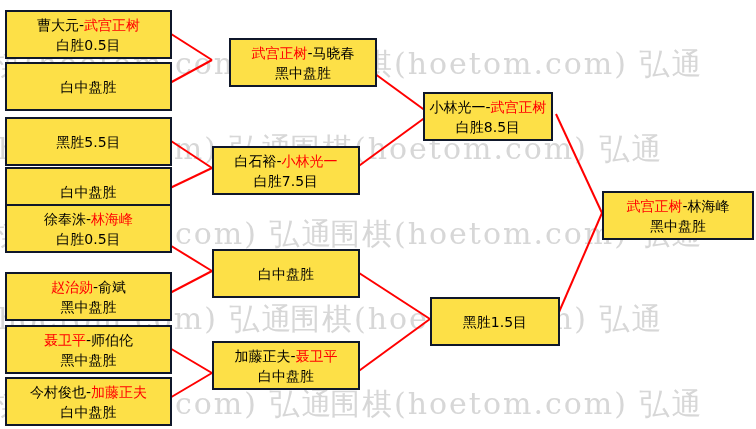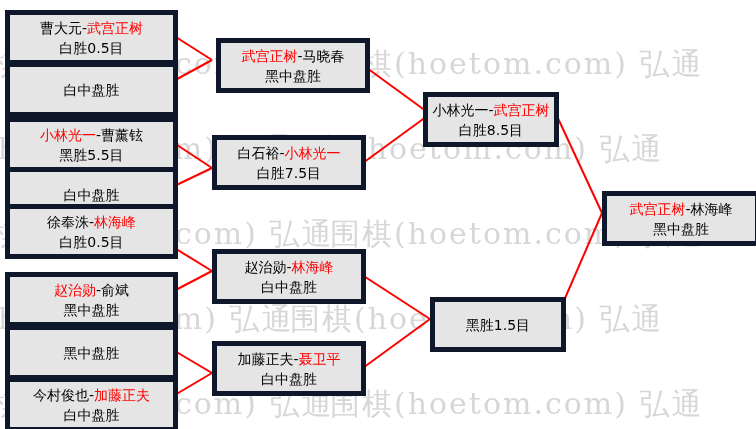--- a/index.html
+++ b/index.html
@@ -8,21 +8,21 @@
     position:relative;width:756px;height:429px;background:#ffffff;
     overflow:hidden;
   }
   .watermark{
     position:absolute;color:#d7d7d7;font-size:30px;white-space:nowrap;
     font-family:"DejaVu Serif","Liberation Serif",serif;
     letter-spacing:2px;user-select:none;z-index:0;
   }
   svg.connectors{position:absolute;left:0;top:0;z-index:1;}
   .box{
-    position:absolute;z-index:2;background:#e5e5e5;border:5px solid #0f172a;
+    position:absolute;z-index:2;background:#fde047;border:2px solid #0f172a;
     display:flex;flex-direction:column;justify-content:center;align-items:center;
     font-size:14px;line-height:20px;text-align:center;color:#000000;
   }
   .box .red{color:#ff0000;}
   .box .line1,.box .line2{white-space:nowrap;}
 </style>
 </head>
 <body>
 
 <div class="canvas">
@@ -58,52 +58,51 @@
   </svg>
 
   <div class="box" style="left:5px;top:10px;width:163px;height:45px">
     <div class="line1"><span>曹大元-</span><span class="red">武宫正树</span><span></span></div>
     <div class="line2">白胜0.5目</div>
   </div>
   <div class="box" style="left:5px;top:62px;width:163px;height:45px">
     <div class="line2">白中盘胜</div>
   </div>
   <div class="box" style="left:5px;top:117px;width:163px;height:45px">
-    <div class="line1"><span class="red">小林光一</span><span>-曹薰铉</span></div>
     <div class="line2">黑胜5.5目</div>
   </div>
   <div class="box" style="left:5px;top:167px;width:163px;height:45px">
     <div class="line2">白中盘胜</div>
   </div>
   <div class="box" style="left:5px;top:204px;width:163px;height:45px">
     <div class="line1"><span>徐奉洙-</span><span class="red">林海峰</span><span></span></div>
     <div class="line2">白胜0.5目</div>
   </div>
   <div class="box" style="left:5px;top:272px;width:163px;height:45px">
     <div class="line1"><span class="red">赵治勋</span><span>-俞斌</span></div>
     <div class="line2">黑中盘胜</div>
   </div>
   <div class="box" style="left:5px;top:325px;width:163px;height:45px">
+    <div class="line1"><span class="red">聂卫平</span><span>-师伯伦</span></div>
     <div class="line2">黑中盘胜</div>
   </div>
   <div class="box" style="left:5px;top:377px;width:163px;height:45px">
     <div class="line1"><span>今村俊也-</span><span class="red">加藤正夫</span><span></span></div>
     <div class="line2">白中盘胜</div>
   </div>
 
-  <div class="box" style="left:216px;top:38px;width:144px;height:45px">
+  <div class="box" style="left:229px;top:38px;width:144px;height:45px">
     <div class="line1"><span class="red">武宫正树</span><span>-马晓春</span></div>
     <div class="line2">黑中盘胜</div>
   </div>
-  <div class="box" style="left:212px;top:135px;width:144px;height:45px">
+  <div class="box" style="left:212px;top:146px;width:144px;height:45px">
     <div class="line1"><span>白石裕-</span><span class="red">小林光一</span></div>
     <div class="line2">白胜7.5目</div>
   </div>
   <div class="box" style="left:212px;top:249px;width:144px;height:45px">
-    <div class="line1"><span>赵治勋-</span><span class="red">林海峰</span></div>
     <div class="line2">白中盘胜</div>
   </div>
   <div class="box" style="left:212px;top:341px;width:144px;height:45px">
     <div class="line1"><span>加藤正夫-</span><span class="red">聂卫平</span></div>
     <div class="line2">白中盘胜</div>
   </div>
 
   <div class="box" style="left:423px;top:92px;width:126px;height:45px">
     <div class="line1"><span>小林光一-</span><span class="red">武宫正树</span></div>
     <div class="line2">白胜8.5目</div>

